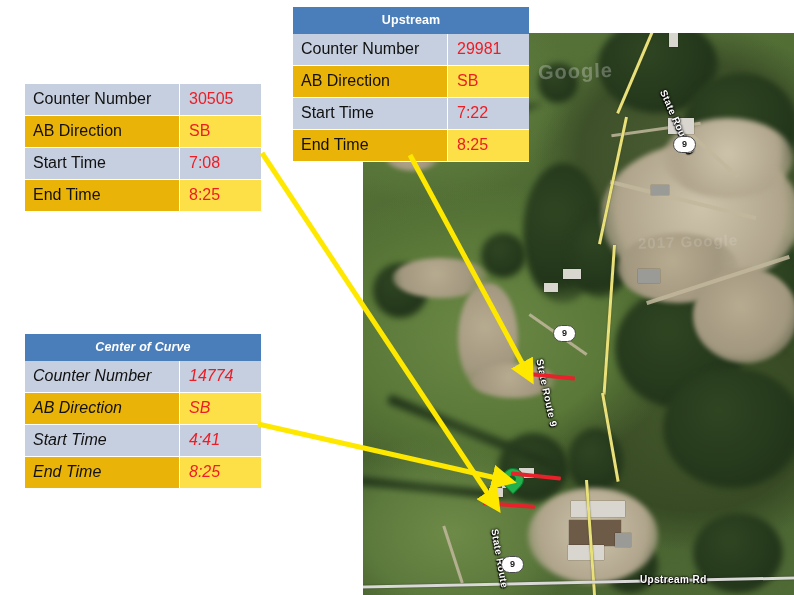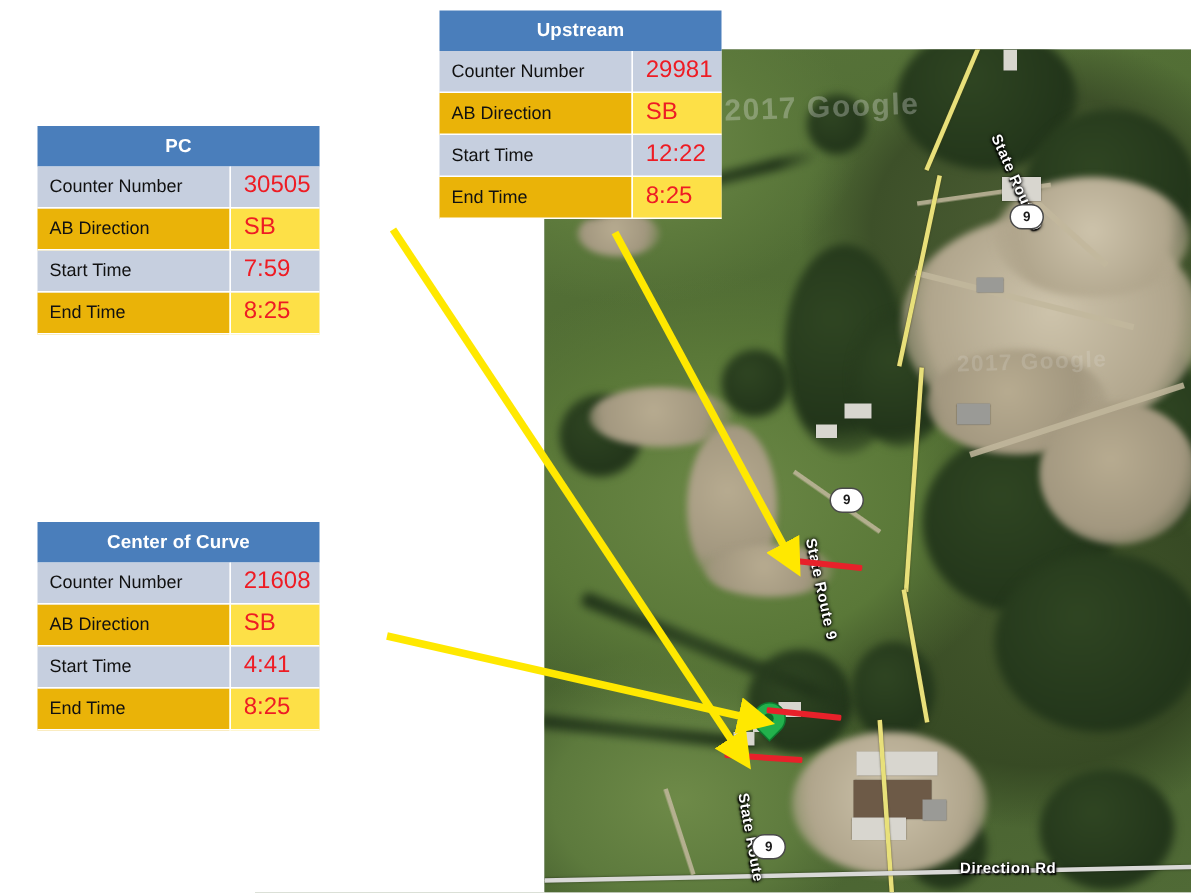--- a/index.html
+++ b/index.html
@@ -141,40 +141,41 @@
   .red-tick {
     position: absolute;
     background: #e8212a;
     height: 4px;
     border-radius: 1px;
   }
 
   
   .tbl {
     position: absolute;
-    width: 188px;
+    width: 236px;
     border-collapse: collapse;
     background: #ffffff;
     box-shadow: 0 0 0 0 transparent;
+    border-radius: 29px;
   }
   .tbl .hdr {
     background: #4a7ebb;
     color: #ffffff;
     font-size: 12.5px;
     font-weight: 700;
     text-align: center;
     padding: 6px 4px 7px 4px;
     letter-spacing: .1px;
   }
   .tbl td {
     padding: 0;
     border: 0;
   }
   .tbl .lbl {
-    font-size: 12px;
+    font-size: 16px;
     color: #111111;
     padding: 6px 6px 7px 8px;
     width: 140px;
     font-family: "Liberation Sans", sans-serif;
   }
   .tbl .val {
     font-size: 16px;
     color: #ee1c24;
     font-weight: 400;
     padding: 3px 6px 4px 9px;
@@ -182,21 +183,21 @@
   }
   .tbl tr.odd .lbl { background: #c6cfdf; }
   .tbl tr.odd .val { background: #c6cfdf; }
   .tbl tr.even .lbl { background: #eab308; }
   .tbl tr.even .val { background: #fde047; }
   .tbl tr .lbl { border-bottom: 1.5px solid #ffffff; border-right: 1.5px solid #ffffff; }
   .tbl tr .val { border-bottom: 1.5px solid #ffffff; }
 
   #tbl-upstream { left: 293px; top: 7px; }
   #tbl-pc       { left: 25px;  top: 84px; }
-  #tbl-coc      { left: 25px;  top: 348px; }
+  #tbl-coc      { left: 25px;  top: 334px; font-style: italic; }
 
   
   #annot {
     position: absolute;
     left: 0; top: 0;
     width: 794px; height: 595px;
     pointer-events: none;
   }
 </style>
 </head>
@@ -266,21 +267,21 @@
 
     <div class="road-bottom" style="left:-5px; top:548px; width:440px; height:3px; transform:rotate(-1.2deg);"></div>
     <div class="road-dirt" style="left:60px; top:520px; width:60px;  height:3px; transform:rotate(72deg);"></div>
 
     <div class="watermark" style="left:120px; top:28px;">2017 Google</div>
     <div class="watermark" style="left:275px; top:200px; font-size:15px; opacity:.55;">2017 Google</div>
 
     <div class="road-label" style="left:305px; top:55px; transform:rotate(66deg); transform-origin:left top;">State Route 9</div>
     <div class="road-label" style="left:182px; top:325px; transform:rotate(78deg); transform-origin:left top;">State Route 9</div>
     <div class="road-label" style="left:137px; top:495px; transform:rotate(80deg); transform-origin:left top;">State Route</div>
-    <div class="road-label" style="left:277px; top:541px;">Direction Rd</div>
+    <div class="road-label" style="left:277px; top:541px;">Upstream Rd</div>
 
     <div class="shield" style="left:310px; top:103px;">9</div>
     <div class="shield" style="left:190px; top:292px;">9</div>
     <div class="shield" style="left:138px; top:523px;">9</div>
 
     <div class="pin" style="left:139px; top:435px;"></div>
 
     <div class="red-tick" style="left:160px; top:341px; width:52px; transform:rotate(6deg);"></div>
     <div class="red-tick" style="left:148px; top:441px; width:50px; transform:rotate(6deg);"></div>
     <div class="red-tick" style="left:120px; top:470px; width:52px; transform:rotate(4deg);"></div>
@@ -294,61 +295,58 @@
     <tr class="odd">
       <td class="lbl">Counter Number</td>
       <td class="val">29981</td>
     </tr>
     <tr class="even">
       <td class="lbl">AB Direction</td>
       <td class="val">SB</td>
     </tr>
     <tr class="odd">
       <td class="lbl">Start Time</td>
-      <td class="val">12:22</td>
+      <td class="val">7:22</td>
     </tr>
     <tr class="even">
       <td class="lbl">End Time</td>
       <td class="val">8:25</td>
     </tr>
   </tbody>
     </table>
 
   <table class="tbl" id="tbl-pc">
     <tbody>
-        <tr>
-          <td class="hdr" colspan="2">PC</td>
-        </tr>
     <tr class="odd">
       <td class="lbl">Counter Number</td>
       <td class="val">30505</td>
     </tr>
     <tr class="even">
       <td class="lbl">AB Direction</td>
       <td class="val">SB</td>
     </tr>
     <tr class="odd">
       <td class="lbl">Start Time</td>
-      <td class="val">7:59</td>
+      <td class="val">7:08</td>
     </tr>
     <tr class="even">
       <td class="lbl">End Time</td>
       <td class="val">8:25</td>
     </tr>
   </tbody>
     </table>
 
   <table class="tbl" id="tbl-coc">
     <tbody>
         <tr>
           <td class="hdr" colspan="2">Center of Curve</td>
         </tr>
     <tr class="odd">
       <td class="lbl">Counter Number</td>
-      <td class="val">21608</td>
+      <td class="val">14774</td>
     </tr>
     <tr class="even">
       <td class="lbl">AB Direction</td>
       <td class="val">SB</td>
     </tr>
     <tr class="odd">
       <td class="lbl">Start Time</td>
       <td class="val">4:41</td>
     </tr>
     <tr class="even">

